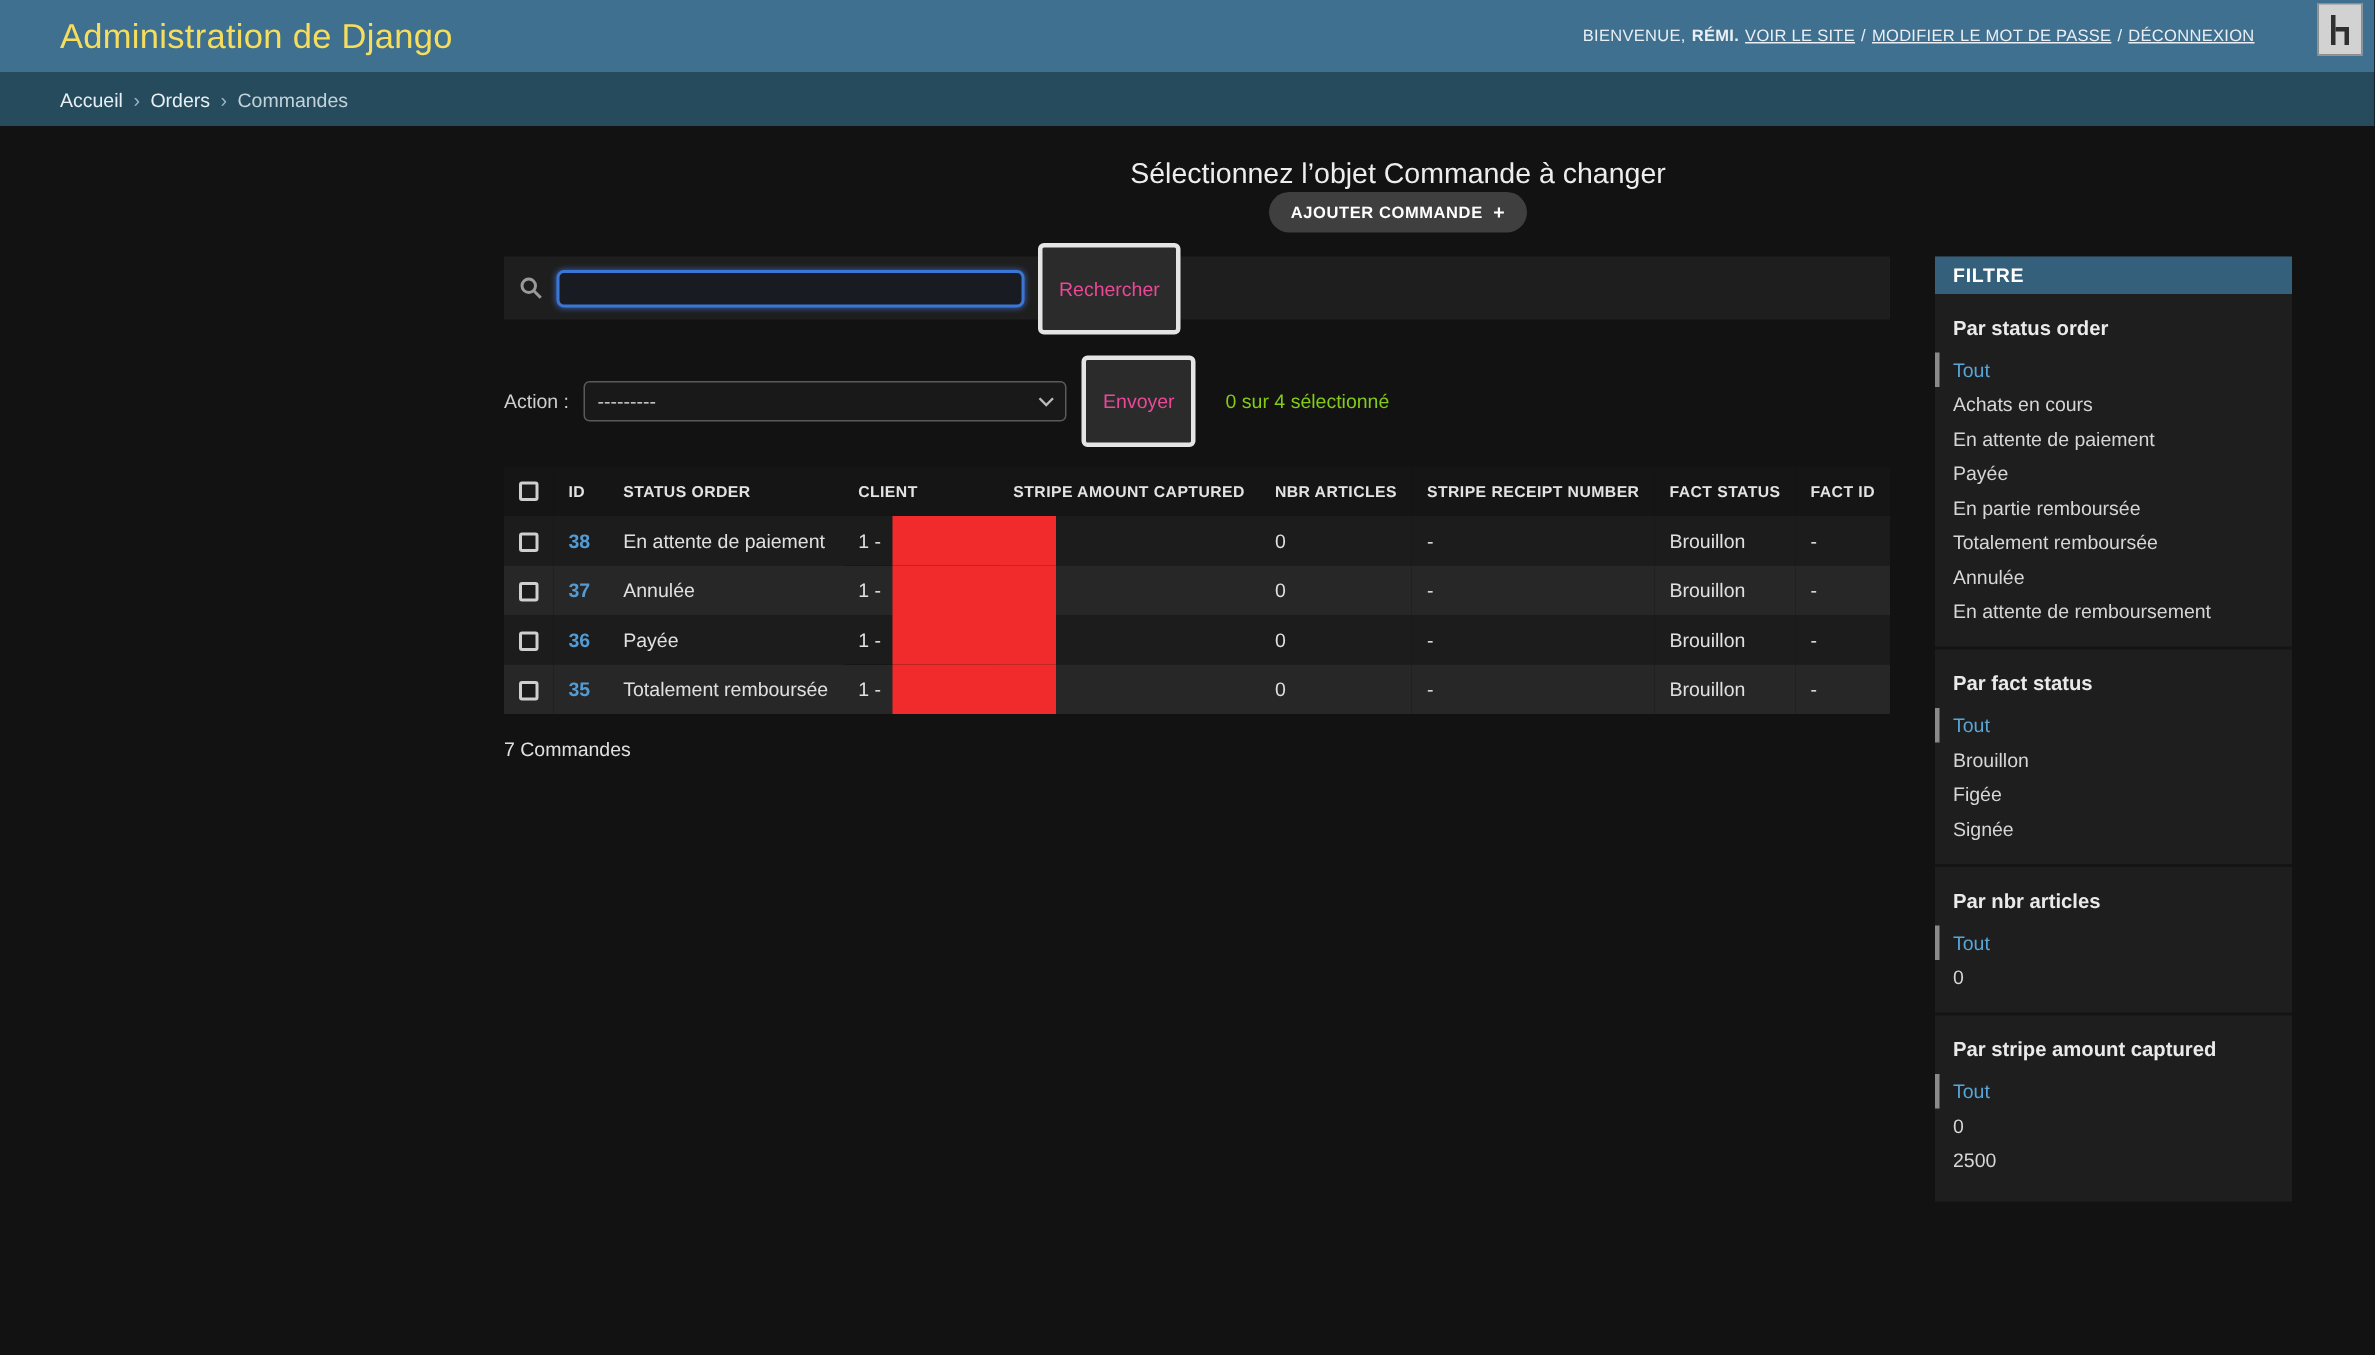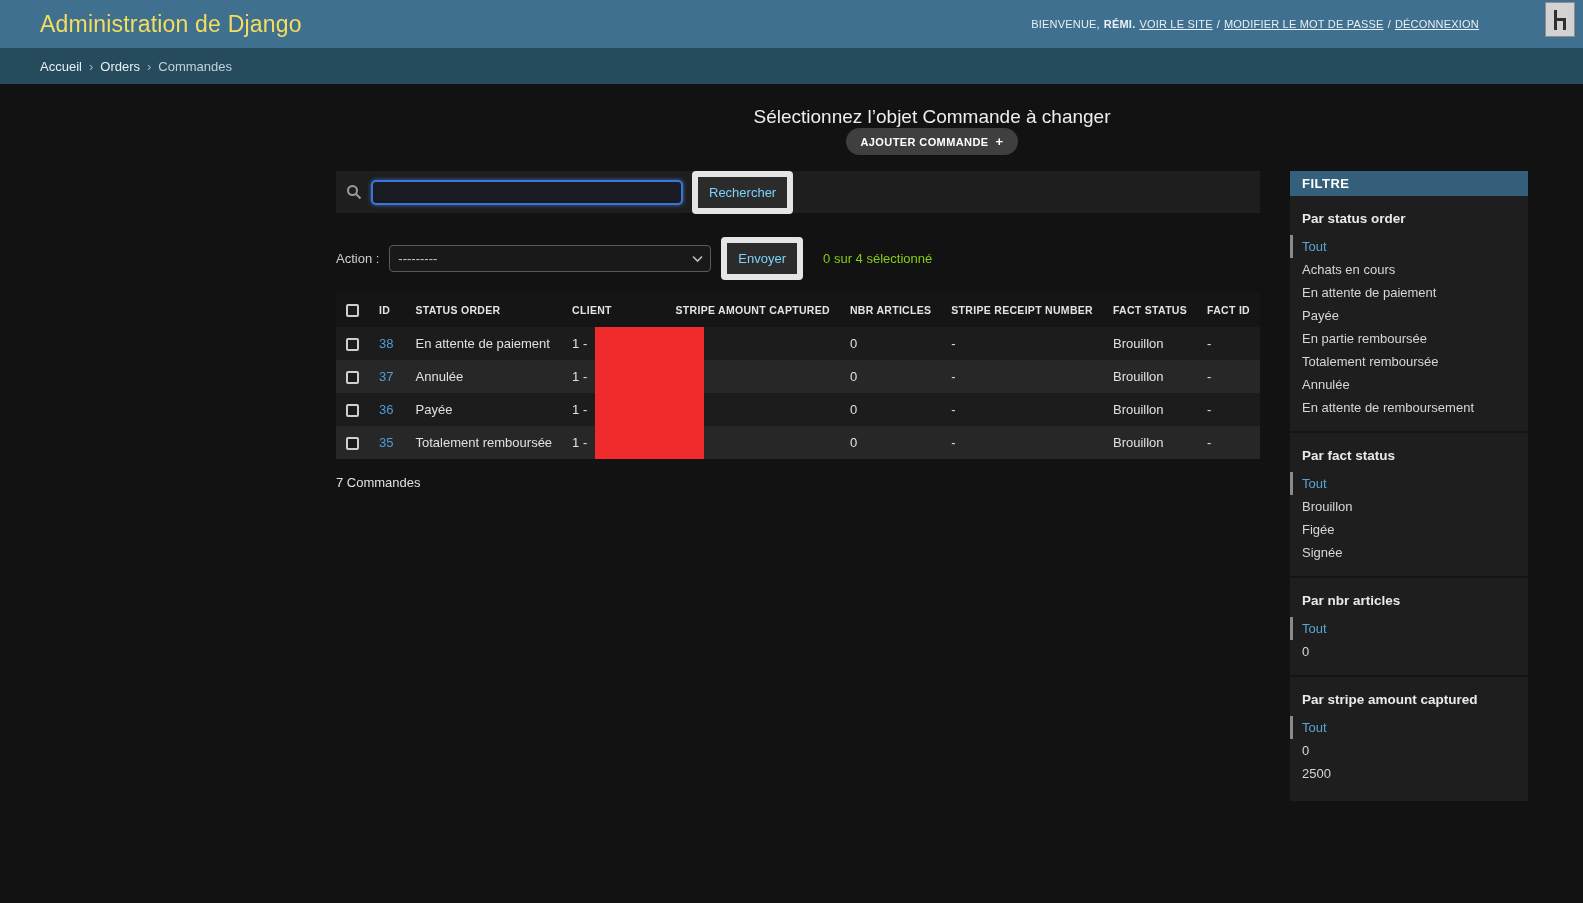--- a/index.html
+++ b/index.html
@@ -18,21 +18,21 @@
     height:48px;
     background:#40708f;
     display:flex; align-items:center; justify-content:space-between;
     padding:0 40px;
   }
   .site-title {
     font-size:23px; font-weight:400; color:#f5dd5d; letter-spacing:0.2px;
   }
   .user-tools {
     font-size:11px; color:#e9eff4; letter-spacing:0.2px;
-    display:flex; align-items:flex-end; gap:4px; margin-right:64px;
+    display:flex; align-items:flex-end; gap:4px; margin-right:40px;
   }
   .user-tools a { color:#e9eff4; text-decoration:underline; cursor:pointer; }
   .user-tools .strong { font-weight:700; }
 
   .djdt-handle {
     position:absolute; top:2px; right:8px;
     width:30px; height:35px;
     background:#d2d2d2; border:1px solid #8d8d8d;
     display:flex; align-items:center; justify-content:center;
     cursor:pointer; z-index:20;
@@ -76,22 +76,22 @@
   }
   .search-input {
     width:312px; height:25px;
     background:#181c22; color:#fff;
     border:2px solid #3a76d8; border-radius:5px;
     box-shadow:0 0 4px rgba(80,140,255,0.65);
     padding:0 7px; font-size:13px; outline:none;
     font-family:"Liberation Sans", sans-serif;
   }
   .btn {
-    background:#2b2b2b; border:6px solid #e5e5e5; color:#7dd3fc;
-    font-size:13px; padding:8px 11px; border-radius:4px; cursor:pointer;
+    background:#2b2b2b; border:3px solid #e5e5e5; color:#ec4899;
+    font-size:13px; padding:20px 11px; border-radius:4px; cursor:pointer;
     font-family:"Liberation Sans", sans-serif;
   }
 
   
   .actions-row {
     display:flex; align-items:center; gap:10px;
     margin-top:24px; margin-bottom:13px; font-size:13px;
   }
   .action-label { color:#cfcfcf; font-weight:400; }
   .select-wrap { position:relative; display:inline-block; }
@@ -112,21 +112,21 @@
   
   table.result-list { width:100%; border-collapse:collapse; font-size:13px; }
   table.result-list thead th {
     background:#151515; color:#e3e3e3;
     font-size:10.5px; font-weight:700; letter-spacing:0.3px;
     text-align:left; padding:10px 10px; white-space:nowrap; cursor:pointer;
   }
   table.result-list tbody td { padding:0 10px; height:33px; color:#e0e0e0; white-space:nowrap; }
   table.result-list tbody tr:nth-child(odd)  { background:#1c1c1c; }
   table.result-list tbody tr:nth-child(even) { background:#272727; }
-  td.id-cell a, th.cb-col { font-weight:400; }
+  td.id-cell a, th.cb-col { font-weight:700; }
   td.id-cell a { color:#539bd3; text-decoration:none; cursor:pointer; }
   .cb-col { width:30px; }
   input[type="checkbox"] {
     appearance:none; -webkit-appearance:none;
     width:13px; height:13px;
     border:2px solid #cfcfcf; background:#1b1b1b; border-radius:2px;
     cursor:pointer; margin:0; vertical-align:middle;
   }
   td.client-cell { position:relative; }
   .redacted-block {

